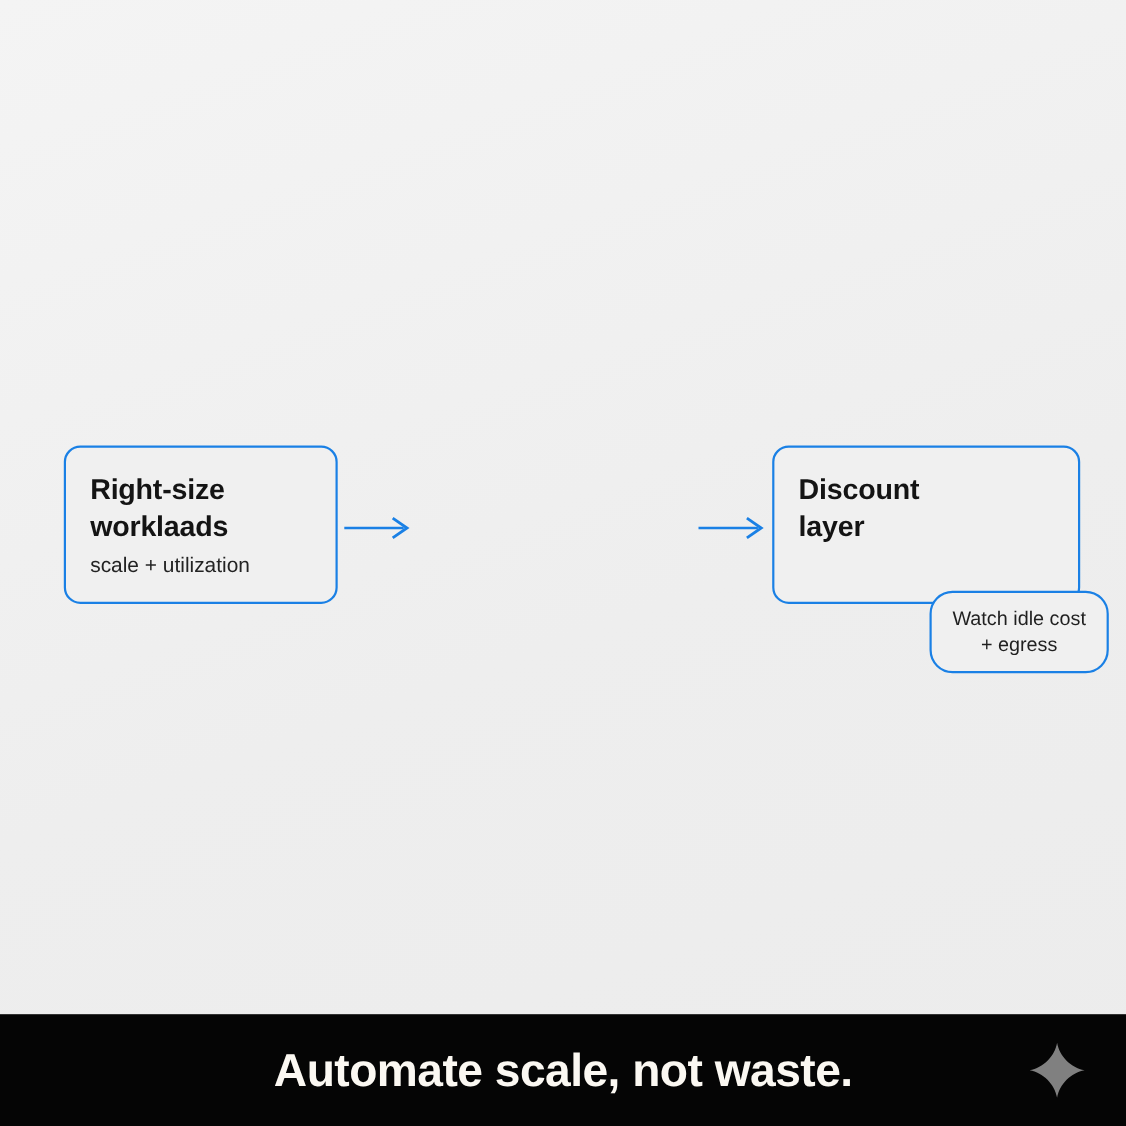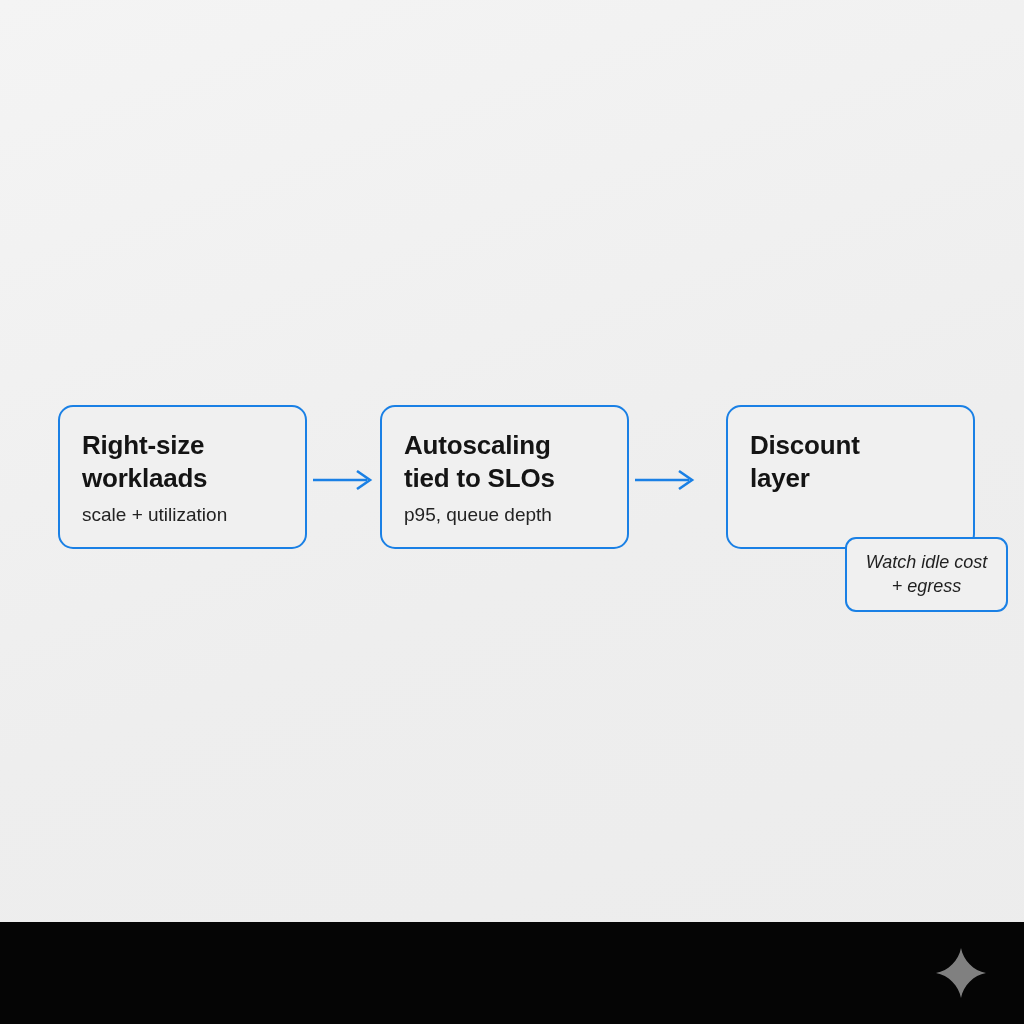--- a/index.html
+++ b/index.html
@@ -43,38 +43,37 @@
   .flow-sub {
     font-size: 19px;
     font-weight: 400;
     line-height: 1.3;
     color: #232323;
     margin: 8px 0 0 0;
   }
 
   #box-1 { left: 58px;  top: 405px; width: 249px; height: 144px; }
   #box-2 { left: 380px; top: 405px; width: 249px; height: 144px; }
-  #box-3 { left: 726px; top: 405px; width: 249px; height: 144px; }
+  #box-3 { left: 702px; top: 405px; width: 280px; height: 144px; }
 
   
   #callout {
     position: absolute;
     left: 845px;
     top: 537px;
     width: 163px;
     height: 75px;
     box-sizing: border-box;
     border: 2.5px solid #1a80e5;
-    border-radius: 11px;
+    border-radius: 21px;
     background: #f0f0f0;
     display: flex;
     align-items: center;
     justify-content: center;
     z-index: 5;
-    font-style: italic;
   }
   #callout .callout-text {
     font-size: 18px;
     line-height: 1.33;
     color: #1f1f1f;
     text-align: center;
     white-space: pre-line;
     padding: 0 6px;
   }
 
@@ -127,44 +126,40 @@
     <p class="flow-sub">scale + utilization</p>
   </div>
 
   <div class="arrow" id="arrow-1">
     <svg width="62" height="26" viewBox="0 0 62 26" aria-hidden="true">
       <line x1="1" y1="13" x2="55" y2="13" stroke="#1a80e5" stroke-width="2.4" stroke-linecap="butt"></line>
       <polyline points="45,4 58,13 45,22" fill="none" stroke="#1a80e5" stroke-width="2.6" stroke-linecap="butt" stroke-linejoin="miter"></polyline>
     </svg>
   </div>
 
-  <div class="flow-box" id="box-2">
-    <p class="flow-title">Autoscaling
-tied to SLOs</p>
-    <p class="flow-sub">p95, queue depth</p>
-  </div>
 
   <div class="arrow" id="arrow-2">
     <svg width="62" height="26" viewBox="0 0 62 26" aria-hidden="true">
       <line x1="1" y1="13" x2="55" y2="13" stroke="#1a80e5" stroke-width="2.4" stroke-linecap="butt"></line>
       <polyline points="45,4 58,13 45,22" fill="none" stroke="#1a80e5" stroke-width="2.6" stroke-linecap="butt" stroke-linejoin="miter"></polyline>
     </svg>
   </div>
 
   <div class="flow-box" id="box-3">
     <p class="flow-title">Discount
 layer</p>
   </div>
 
   <div id="callout">
     <span class="callout-text">Watch idle cost
 + egress</span>
   </div>
 
   <div id="banner">
+    <span id="banner-text">Automate scale, not waste.</span>
     <span id="sparkle">
       <svg width="54" height="54" viewBox="0 0 54 54" aria-hidden="true">
         <path d="M27 2
                  C29.2 14.4 39.6 24.8 52 27
                  C39.6 29.2 29.2 39.6 27 52
                  C24.8 39.6 14.4 29.2 2 27
                  C14.4 24.8 24.8 14.4 27 2 Z" fill="#808080"></path>
       </svg>
     </span>
   </div>

